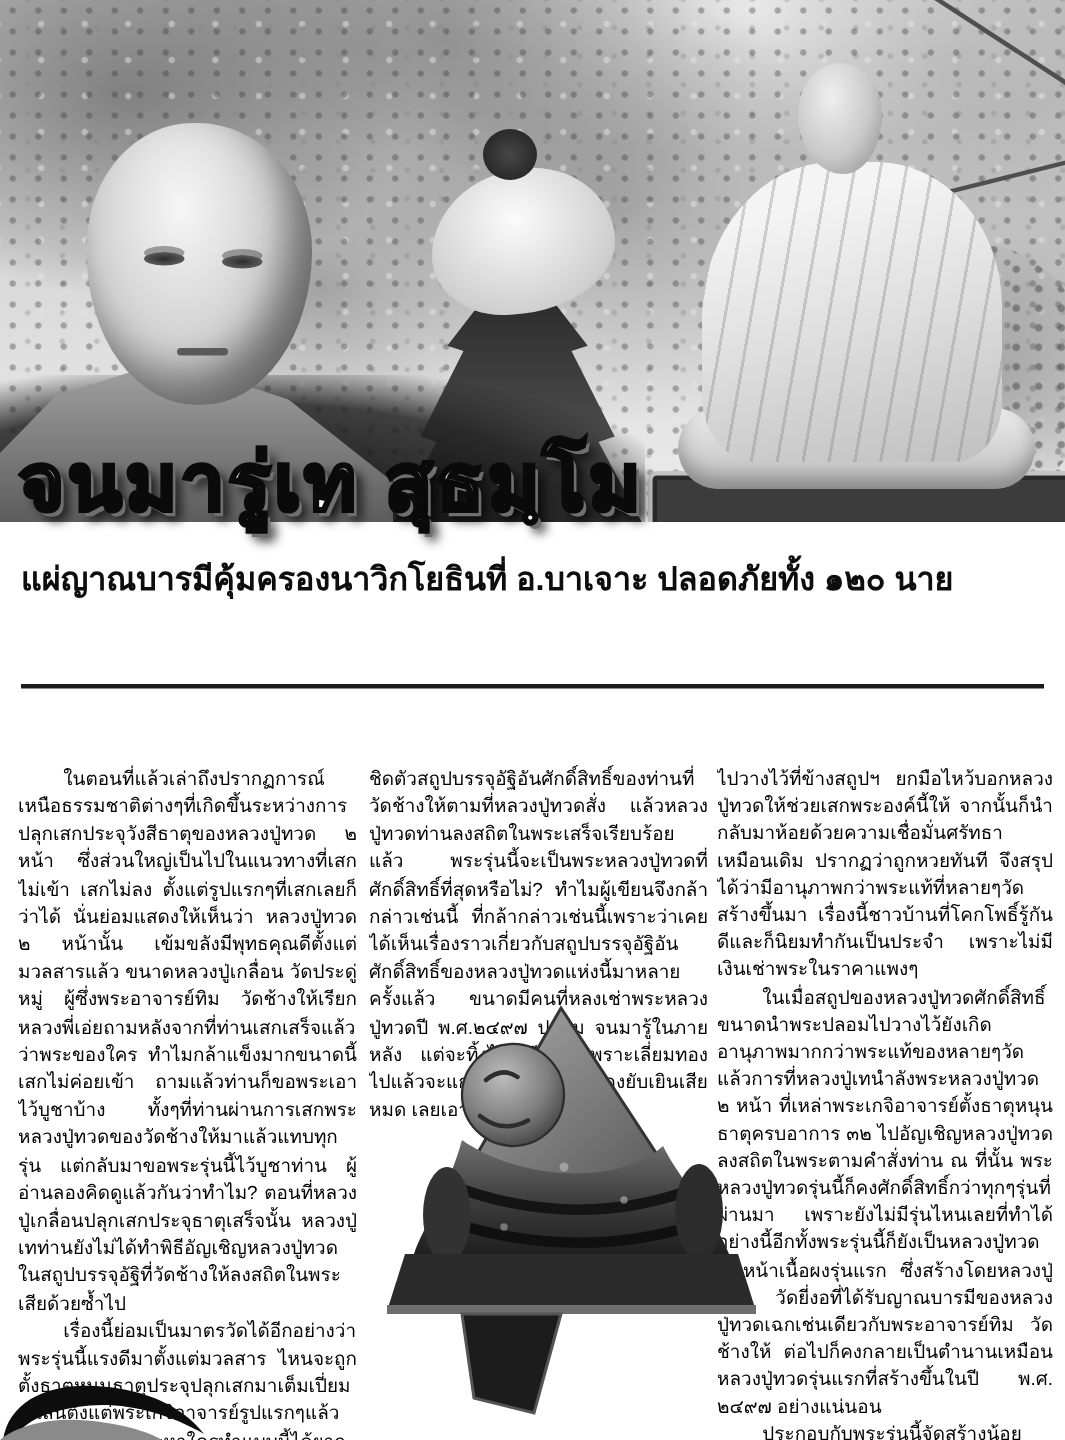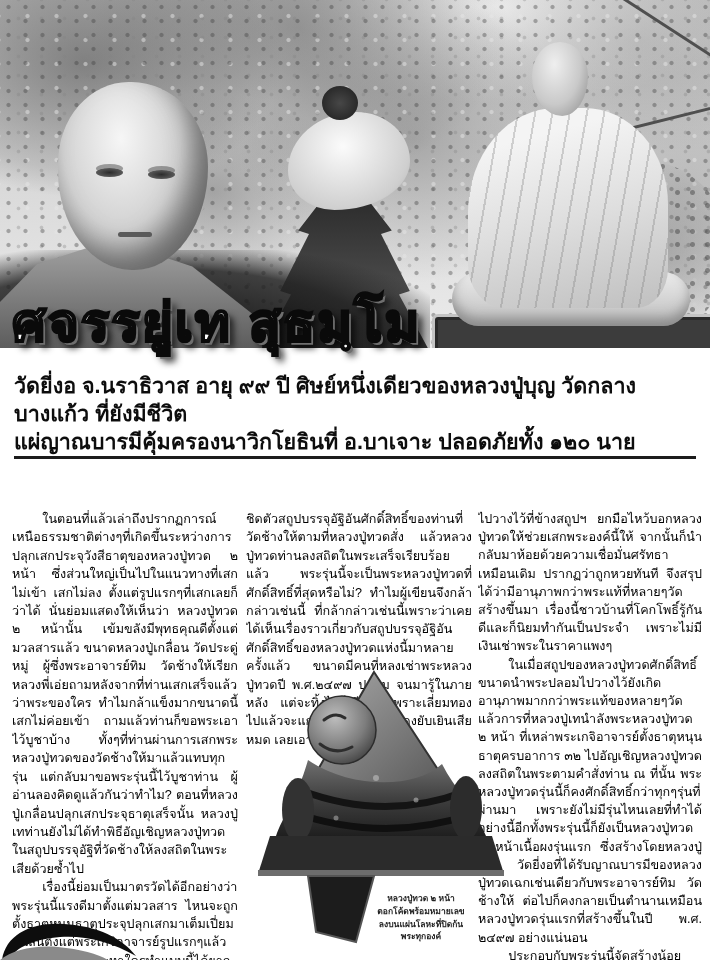--- a/index.html
+++ b/index.html
@@ -128,24 +128,23 @@
     <div class="mr-head"></div>
 
     <div class="bush-dark-left"></div>
     <div class="ml-robe"></div>
     <div class="ml-head"></div>
     <div class="ml-eye e1"></div>
     <div class="ml-eye e2"></div>
     <div class="ml-mouth"></div>
   </div>
 
-  <div class="title">ศจรรยู่เท สุธมฺโม</div>
+  <div class="title">จนมารู่เท สุธมฺโม</div>
 
   <div class="subtitle">
-    <div>วัดยี่งอ จ.นราธิวาส อายุ ๙๙ ปี ศิษย์หนึ่งเดียวของหลวงปู่บุญ วัดกลางบางแก้ว ที่ยังมีชีวิต</div>
     <div>แผ่ญาณบารมีคุ้มครองนาวิกโยธินที่ อ.บาเจาะ ปลอดภัยทั้ง ๑๒๐ นาย</div>
   </div>
 
   <div class="rule"></div>
 
   <div class="col col1">
     <p>ในตอนที่แล้วเล่าถึงปรากฏการณ์เหนือธรรมชาติต่างๆที่เกิดขึ้นระหว่างการปลุกเสกประจุวังสีธาตุของหลวงปู่ทวด ๒ หน้า ซึ่งส่วนใหญ่เป็นไปในแนวทางที่เสกไม่เข้า เสกไม่ลง ตั้งแต่รูปแรกๆที่เสกเลยก็ว่าได้ นั่นย่อมแสดงให้เห็นว่า หลวงปู่ทวด ๒ หน้านั้น เข้มขลังมีพุทธคุณดีตั้งแต่มวลสารแล้ว ขนาดหลวงปู่เกลื่อน วัดประดู่หมู่ ผู้ซึ่งพระอาจารย์ทิม วัดช้างให้เรียกหลวงพี่เอ่ยถามหลังจากที่ท่านเสกเสร็จแล้วว่าพระของใคร ทำไมกล้าแข็งมากขนาดนี้ เสกไม่ค่อยเข้า ถามแล้วท่านก็ขอพระเอาไว้บูชาบ้าง ทั้งๆที่ท่านผ่านการเสกพระหลวงปู่ทวดของวัดช้างให้มาแล้วแทบทุกรุ่น แต่กลับมาขอพระรุ่นนี้ไว้บูชาท่าน ผู้อ่านลองคิดดูแล้วกันว่าทำไม? ตอนที่หลวงปู่เกลื่อนปลุกเสกประจุธาตุเสร็จนั้น หลวงปู่เทท่านยังไม่ได้ทำพิธีอัญเชิญหลวงปู่ทวดในสถูปบรรจุอัฐิที่วัดช้างให้ลงสถิตในพระเสียด้วยซ้ำไป</p>
     <p>เรื่องนี้ย่อมเป็นมาตรวัดได้อีกอย่างว่าพระรุ่นนี้แรงดีมาตั้งแต่มวลสาร ไหนจะถูกตั้งธาตุหนุนธาตุประจุปลุกเสกมาเต็มเปี่ยมจนล้นตั้งแต่พระเกจิอาจารย์รูปแรกๆแล้ว แบบว่าต่อไปคงจะหาใครทำแบบนี้ได้ยาก ขนาดในช่วงชีวิตของหลวงปู่เกลื่อนที่อยู่มาถึง ๑๐๕ ปี ปลุกเสกพระหลวงปู่ทวดของวัดช้างให้และวัดอื่นๆจนนับไม่ถ้วนยังไม่เคยเจอที่ขลังเท่านี้ จึงต้องขอไว้ หากเราคิดต่ออีกสักนิดว่าหลวงปู่เทนำลังพระรุ่นนี้ไปอัญเชิญหลวงปู่ทวด โดยนำลังวางแนบ</p>
   </div>
   <div class="col col2">
@@ -185,26 +184,20 @@
       <ellipse cx="42" cy="142" rx="16" ry="32" fill="#323232"></ellipse>
       <ellipse cx="210" cy="140" rx="16" ry="32" fill="#2c2c2c"></ellipse>
       <path d="M14,168 L236,168 L248,206 L2,206 Z" fill="#2b2b2b"></path>
       <rect x="2" y="202" width="246" height="6" fill="#6d6d6d"></rect>
       <polygon points="52,208 118,208 100,274 60,264" fill="#1c1c1c" stroke="#555" stroke-width="2"></polygon>
       <circle cx="120" cy="110" r="3" fill="#cfcfcf" opacity="0.5"></circle>
       <circle cx="160" cy="132" r="2.5" fill="#cfcfcf" opacity="0.5"></circle>
       <circle cx="80" cy="150" r="2.5" fill="#bdbdbd" opacity="0.5"></circle>
     </svg>
   </div>
-  <div class="amulet-caption">
-    <div>หลวงปู่ทวด ๒ หน้า</div>
-    <div>ตอกโค้ดพร้อมหมายเลข</div>
-    <div>ลงบนแผ่นโลหะที่ปิดก้น</div>
-    <div>พระทุกองค์</div>
-  </div>
 
   <div class="flourish">
     <svg width="140" height="40" viewBox="0 0 140 40">
       <path d="M2,40 C6,14 32,2 64,4 C98,6 122,18 136,36 C112,22 84,15 60,17 C36,19 14,27 10,40 Z" fill="#0d0d0d"></path>
       <path d="M0,40 C12,30 34,25 58,27 C80,29 98,34 108,40 Z" fill="#8a8a8a"></path>
     </svg>
   </div>
 
 </div>
 

